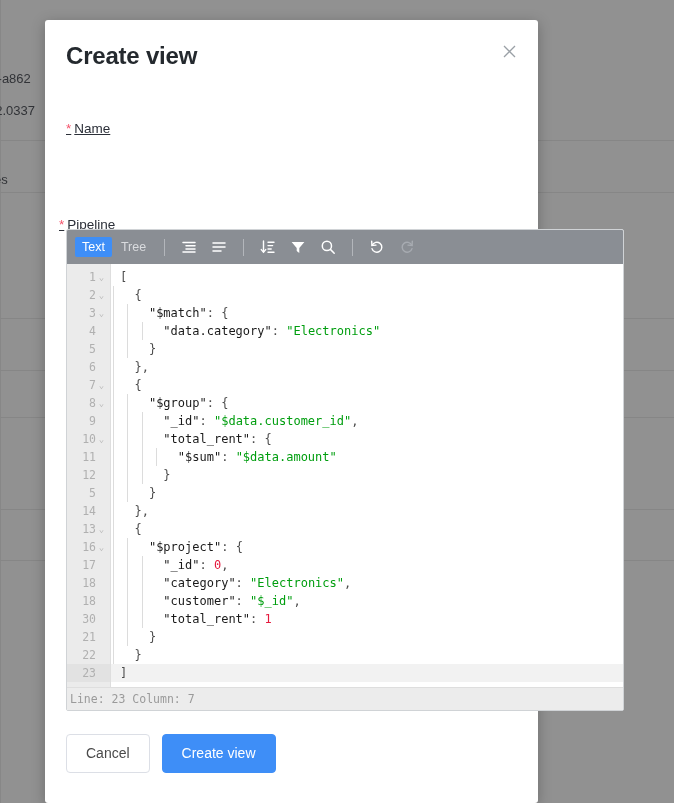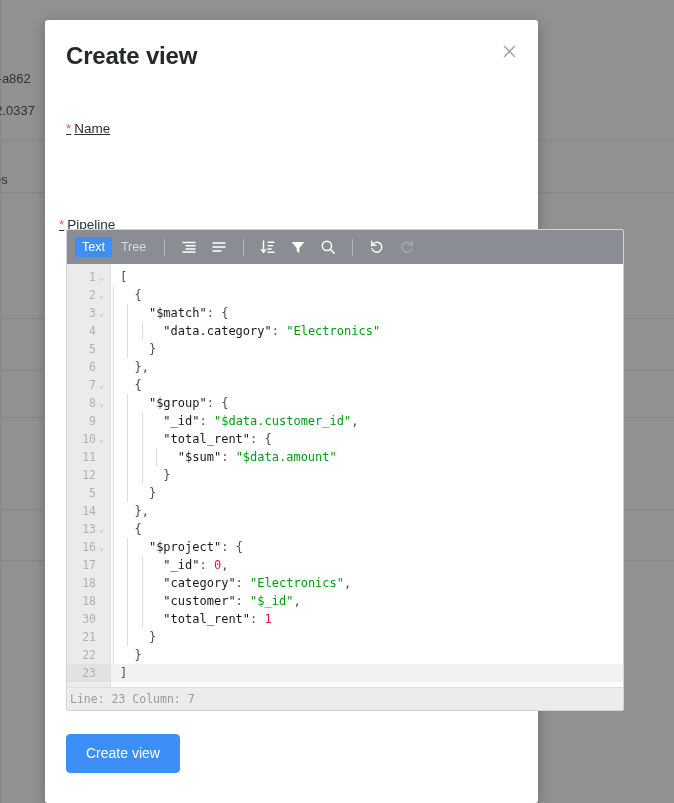--- a/index.html
+++ b/index.html
@@ -494,16 +494,17 @@
             <span class="fold-caret"></span>
           </div>
         </div>
       <div id="code-area"><div class="code-line"><span><span class="tok-punct">[</span></span></div><div class="code-line"><div class="indent-guide" style="left: 2px;"></div><span>  <span class="tok-punct">{</span></span></div><div class="code-line"><div class="indent-guide" style="left: 2px;"></div><div class="indent-guide" style="left: 16.46px;"></div><span>    <span class="tok-key">"$match"</span><span class="tok-punct">:</span> <span class="tok-punct">{</span></span></div><div class="code-line"><div class="indent-guide" style="left: 2px;"></div><div class="indent-guide" style="left: 16.46px;"></div><div class="indent-guide" style="left: 30.92px;"></div><span>      <span class="tok-key">"data.category"</span><span class="tok-punct">:</span> <span class="tok-str">"Electronics"</span></span></div><div class="code-line"><div class="indent-guide" style="left: 2px;"></div><div class="indent-guide" style="left: 16.46px;"></div><span>    <span class="tok-punct">}</span></span></div><div class="code-line"><div class="indent-guide" style="left: 2px;"></div><span>  <span class="tok-punct">}</span><span class="tok-punct">,</span></span></div><div class="code-line"><div class="indent-guide" style="left: 2px;"></div><span>  <span class="tok-punct">{</span></span></div><div class="code-line"><div class="indent-guide" style="left: 2px;"></div><div class="indent-guide" style="left: 16.46px;"></div><span>    <span class="tok-key">"$group"</span><span class="tok-punct">:</span> <span class="tok-punct">{</span></span></div><div class="code-line"><div class="indent-guide" style="left: 2px;"></div><div class="indent-guide" style="left: 16.46px;"></div><div class="indent-guide" style="left: 30.92px;"></div><span>      <span class="tok-key">"_id"</span><span class="tok-punct">:</span> <span class="tok-str">"$data.customer_id"</span><span class="tok-punct">,</span></span></div><div class="code-line"><div class="indent-guide" style="left: 2px;"></div><div class="indent-guide" style="left: 16.46px;"></div><div class="indent-guide" style="left: 30.92px;"></div><span>      <span class="tok-key">"total_rent"</span><span class="tok-punct">:</span> <span class="tok-punct">{</span></span></div><div class="code-line"><div class="indent-guide" style="left: 2px;"></div><div class="indent-guide" style="left: 16.46px;"></div><div class="indent-guide" style="left: 30.92px;"></div><div class="indent-guide" style="left: 45.38px;"></div><span>        <span class="tok-key">"$sum"</span><span class="tok-punct">:</span> <span class="tok-str">"$data.amount"</span></span></div><div class="code-line"><div class="indent-guide" style="left: 2px;"></div><div class="indent-guide" style="left: 16.46px;"></div><div class="indent-guide" style="left: 30.92px;"></div><span>      <span class="tok-punct">}</span></span></div><div class="code-line"><div class="indent-guide" style="left: 2px;"></div><div class="indent-guide" style="left: 16.46px;"></div><span>    <span class="tok-punct">}</span></span></div><div class="code-line"><div class="indent-guide" style="left: 2px;"></div><span>  <span class="tok-punct">}</span><span class="tok-punct">,</span></span></div><div class="code-line"><div class="indent-guide" style="left: 2px;"></div><span>  <span class="tok-punct">{</span></span></div><div class="code-line"><div class="indent-guide" style="left: 2px;"></div><div class="indent-guide" style="left: 16.46px;"></div><span>    <span class="tok-key">"$project"</span><span class="tok-punct">:</span> <span class="tok-punct">{</span></span></div><div class="code-line"><div class="indent-guide" style="left: 2px;"></div><div class="indent-guide" style="left: 16.46px;"></div><div class="indent-guide" style="left: 30.92px;"></div><span>      <span class="tok-key">"_id"</span><span class="tok-punct">:</span> <span class="tok-num">0</span><span class="tok-punct">,</span></span></div><div class="code-line"><div class="indent-guide" style="left: 2px;"></div><div class="indent-guide" style="left: 16.46px;"></div><div class="indent-guide" style="left: 30.92px;"></div><span>      <span class="tok-key">"category"</span><span class="tok-punct">:</span> <span class="tok-str">"Electronics"</span><span class="tok-punct">,</span></span></div><div class="code-line"><div class="indent-guide" style="left: 2px;"></div><div class="indent-guide" style="left: 16.46px;"></div><div class="indent-guide" style="left: 30.92px;"></div><span>      <span class="tok-key">"customer"</span><span class="tok-punct">:</span> <span class="tok-str">"$_id"</span><span class="tok-punct">,</span></span></div><div class="code-line"><div class="indent-guide" style="left: 2px;"></div><div class="indent-guide" style="left: 16.46px;"></div><div class="indent-guide" style="left: 30.92px;"></div><span>      <span class="tok-key">"total_rent"</span><span class="tok-punct">:</span> <span class="tok-num">1</span></span></div><div class="code-line"><div class="indent-guide" style="left: 2px;"></div><div class="indent-guide" style="left: 16.46px;"></div><span>    <span class="tok-punct">}</span></span></div><div class="code-line"><div class="indent-guide" style="left: 2px;"></div><span>  <span class="tok-punct">}</span></span></div><div class="code-line active-ln"><span><span class="tok-punct">]</span></span></div></div>
     </div>
 
     <div id="editor-status">Line: 23  Column: 7</div>
   </div>
 
   <div id="dialog-footer">
+    <button class="btn" id="cancel-button">Cancel</button>
     <button class="btn" id="create-view-button">Create view</button>
   </div>
 
 </div>
 
 </body></html>

